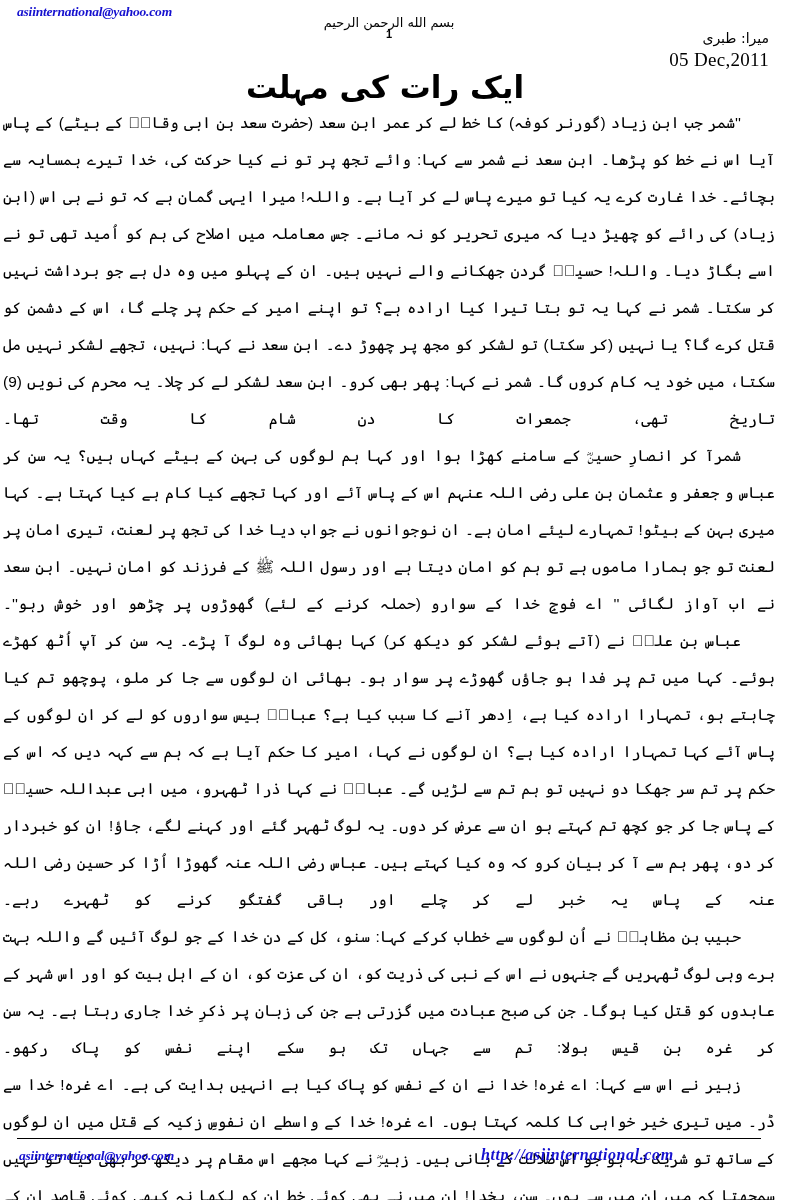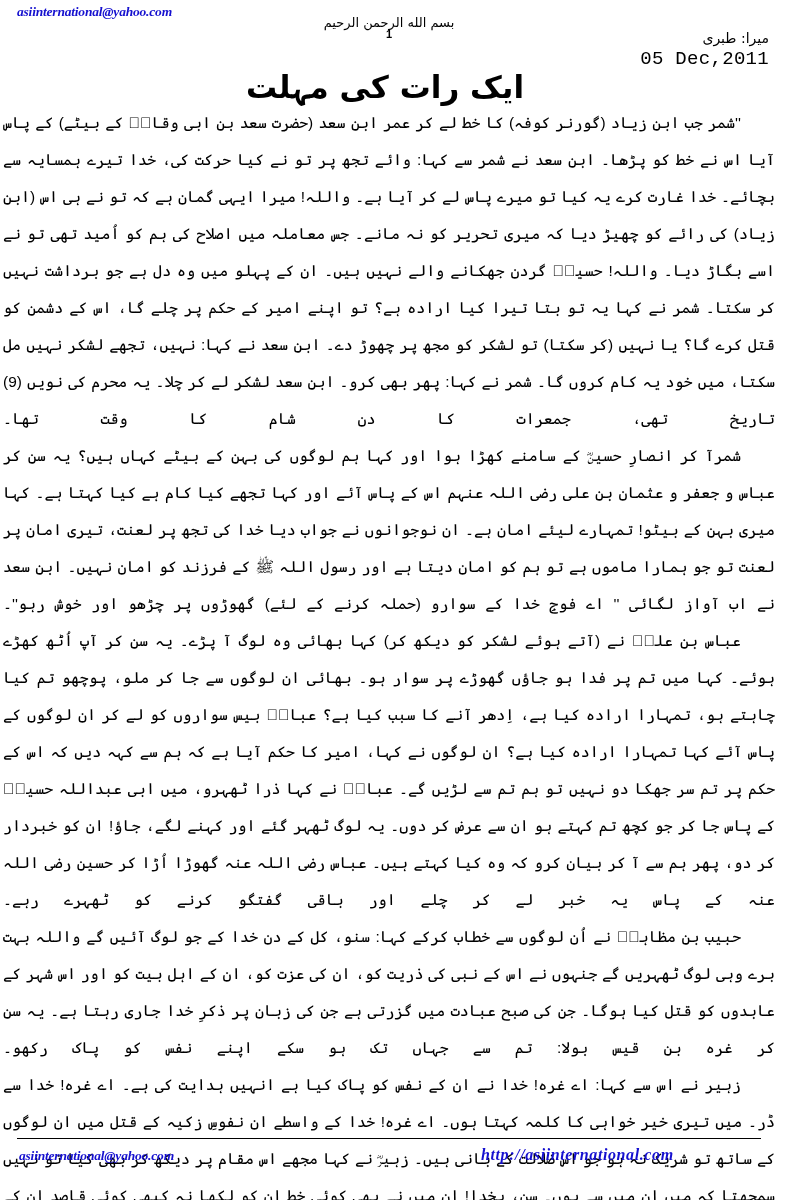--- a/index.html
+++ b/index.html
@@ -85,21 +85,21 @@
   .byline-author {
     display: block;
     font-family: "DejaVu Sans", sans-serif;
     font-size: 14px;
     line-height: 1.25;
     color: #000;
     white-space: nowrap;
   }
   .byline-date {
     display: block;
-    font-family: Liberation Mono, monospace;
+    font-family: Liberation Serif, serif;
     font-size: 19px;
     line-height: 1.15;
     color: #000;
     direction: ltr;
     unicode-bidi: isolate;
     margin-top: 1px;
     letter-spacing: 0.3px;
   }
 
   .doc-title {

